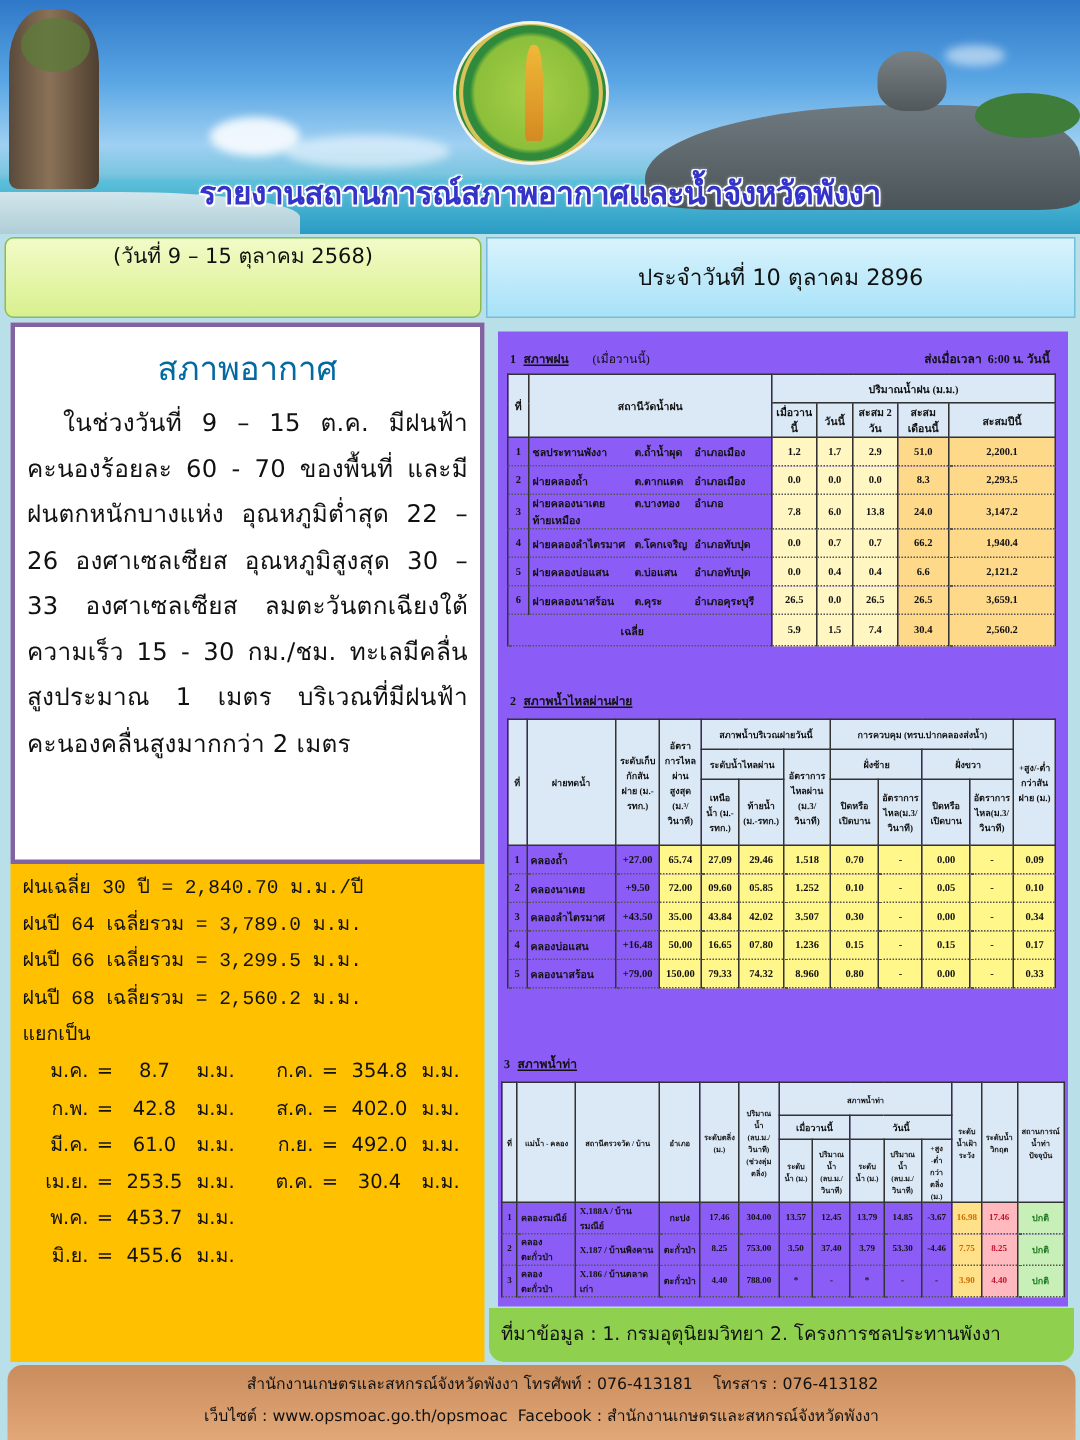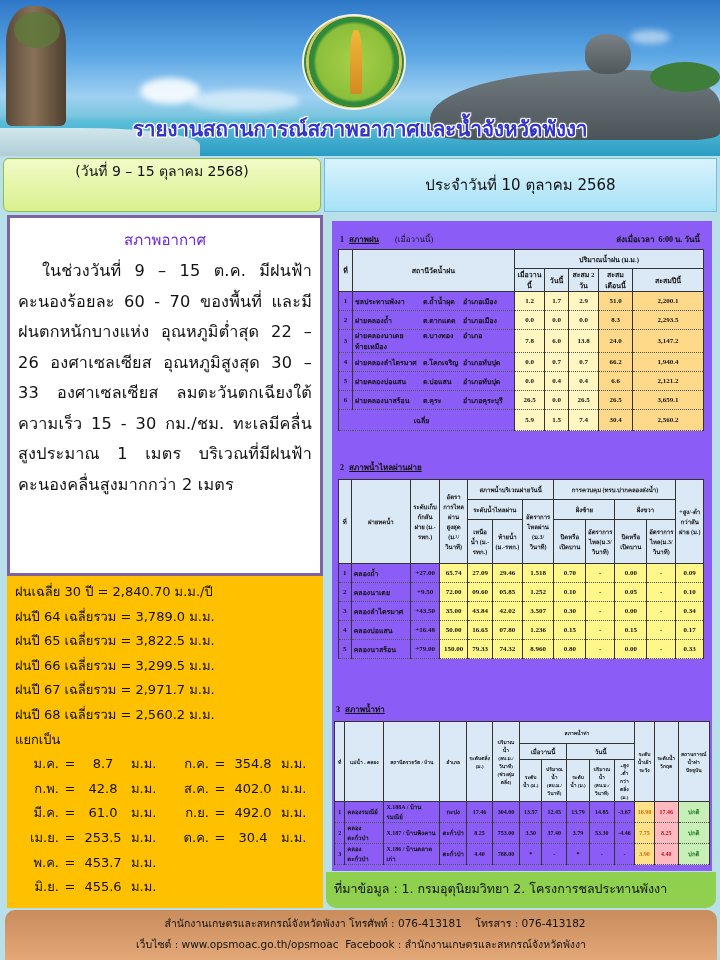--- a/index.html
+++ b/index.html
@@ -71,33 +71,33 @@
     border: 1px solid #74bedb;
     text-align: center; font-size: 15px; line-height: 52px; color: #111;
   }
   
   .weather-box {
     position: absolute; left: 7px; top: 215px; width: 316px; height: 361px;
     background: #fff; border: 3px solid #8064a2;
     padding: 10px 8px 6px 8px;
   }
   .weather-heading {
-    text-align: center; font-size: 15px; color: #6d28d9; margin-bottom: 4px;
+    text-align: center; font-size: 22px; color: #0369a1; margin-bottom: 4px;
   }
   .weather-body {
     font-size: 16.2px; line-height: 30.5px; color: #111; text-align: justify;
     text-indent: 24px; letter-spacing: 0.2px;
   }
   
   .rain-box {
     position: absolute; left: 7px; top: 576px; width: 316px; height: 332px;
     background: #ffc000; padding: 4px 8px;
     font-size: 13px; color: #111;
   }
-  .rain-line { height: 24.6px; line-height: 24.6px; white-space: nowrap; }
+  .rain-line { height: 24.6px; line-height: 24.6px; white-space: nowrap; font-family: Liberation Mono, monospace; }
   .month-grid { display: grid; grid-template-columns: 150px 150px; }
   .month-cell { height: 24.6px; line-height: 24.6px; white-space: nowrap; display: flex; }
   .m-name { width: 44px; text-align: right; }
   .m-eq { width: 22px; text-align: center; }
   .m-val { width: 44px; text-align: center; }
   .m-unit { width: 38px; padding-left: 6px; }
   
   .doc-panel {
     position: absolute; left: 332px; top: 221px; width: 380px; height: 650px;
     background: #8b5cf6;
@@ -148,34 +148,32 @@
   <div class="emblem">
     <div class="emblem-figure"></div>
   </div>
   <div class="banner-title">รายงานสถานการณ์สภาพอากาศและน้ำจังหวัดพังงา</div>
 </div>
 
 <div class="forecast-box">
   <div>(วันที่ 9 – 15 ตุลาคม 2568)</div>
 </div>
 <div class="date-box">
-  <span>ประจำวันที่ 10 ตุลาคม 2568</span>
+  <span>ประจำวันที่ 10 ตุลาคม 2896</span>
 </div>
 
 <div class="weather-box">
   <div class="weather-heading">สภาพอากาศ</div>
   <div class="weather-body">ในช่วงวันที่ 9 – 15 ต.ค. มีฝนฟ้าคะนองร้อยละ 60 - 70 ของพื้นที่ และมีฝนตกหนักบางแห่ง อุณหภูมิต่ำสุด 22 – 26 องศาเซลเซียส อุณหภูมิสูงสุด 30 – 33 องศาเซลเซียส ลมตะวันตกเฉียงใต้ ความเร็ว 15 - 30 กม./ชม. ทะเลมีคลื่นสูงประมาณ 1 เมตร บริเวณที่มีฝนฟ้าคะนองคลื่นสูงมากกว่า 2 เมตร</div>
 </div>
 
 <div class="rain-box">
   <div class="rain-line">ฝนเฉลี่ย 30 ปี = 2,840.70 ม.ม./ปี</div>
   <div class="rain-line">ฝนปี 64 เฉลี่ยรวม = 3,789.0 ม.ม.</div>
-  <div class="rain-line">ฝนปี 65 เฉลี่ยรวม = 3,822.5 ม.ม.</div>
   <div class="rain-line">ฝนปี 66 เฉลี่ยรวม = 3,299.5 ม.ม.</div>
-  <div class="rain-line">ฝนปี 67 เฉลี่ยรวม = 2,971.7 ม.ม.</div>
   <div class="rain-line">ฝนปี 68 เฉลี่ยรวม = 2,560.2 ม.ม.</div>
   <div class="rain-line">แยกเป็น</div>
   <div class="month-grid">
     <div class="month-cell">
         <span class="m-name">ม.ค.</span>
         <span class="m-eq">=</span>
         <span class="m-val">8.7</span>
         <span class="m-unit">ม.ม.</span>
       </div>
     <div class="month-cell">

